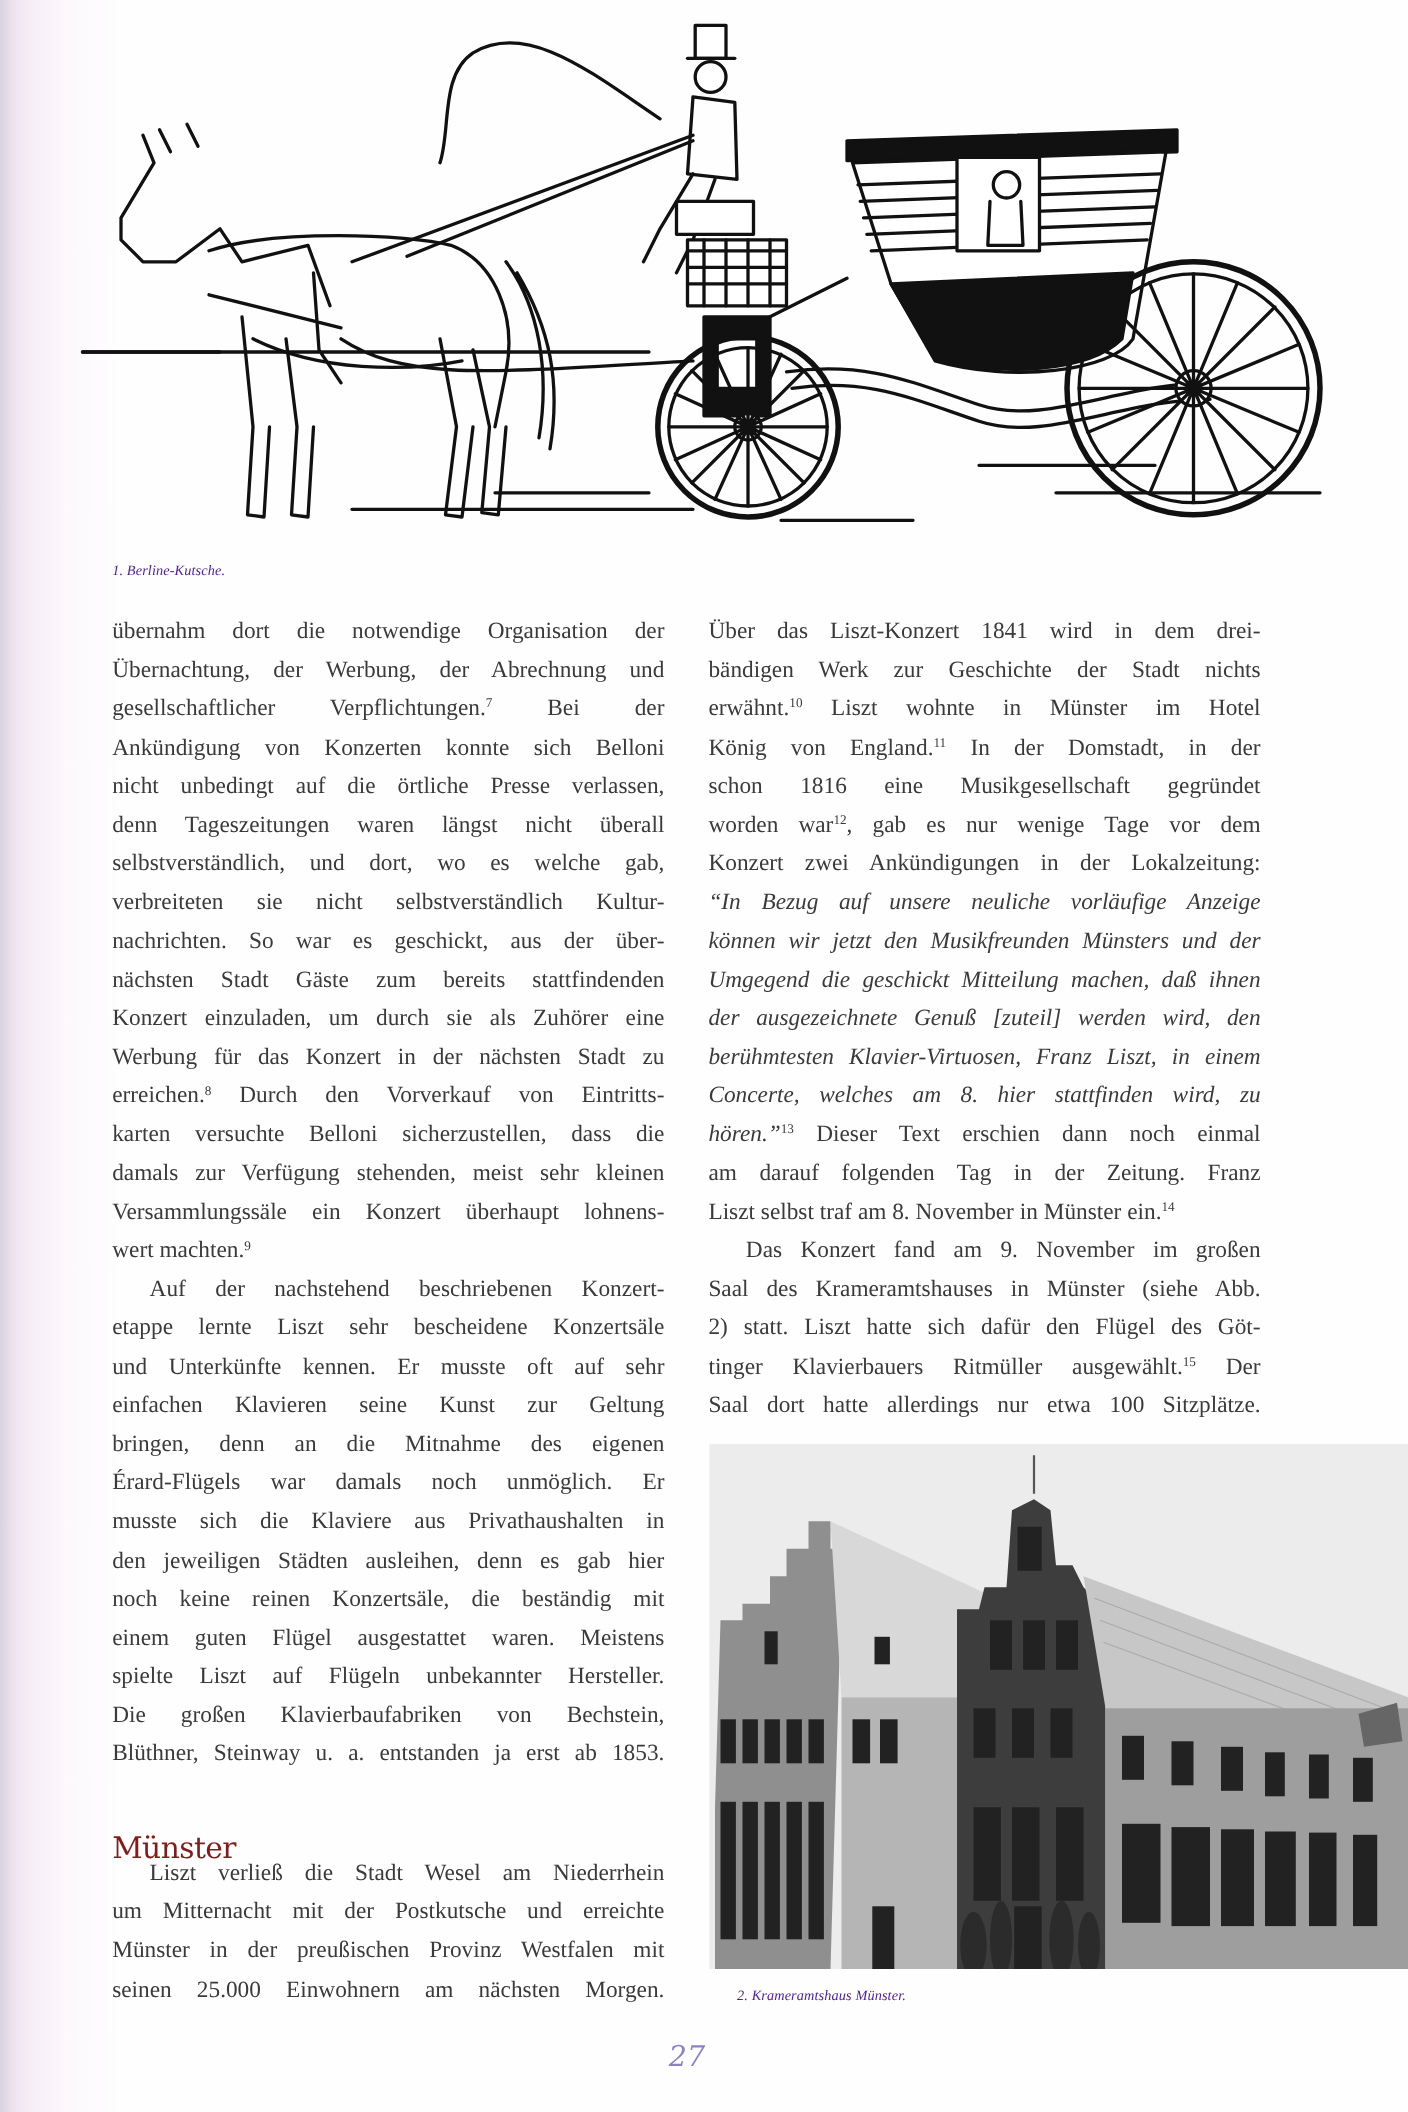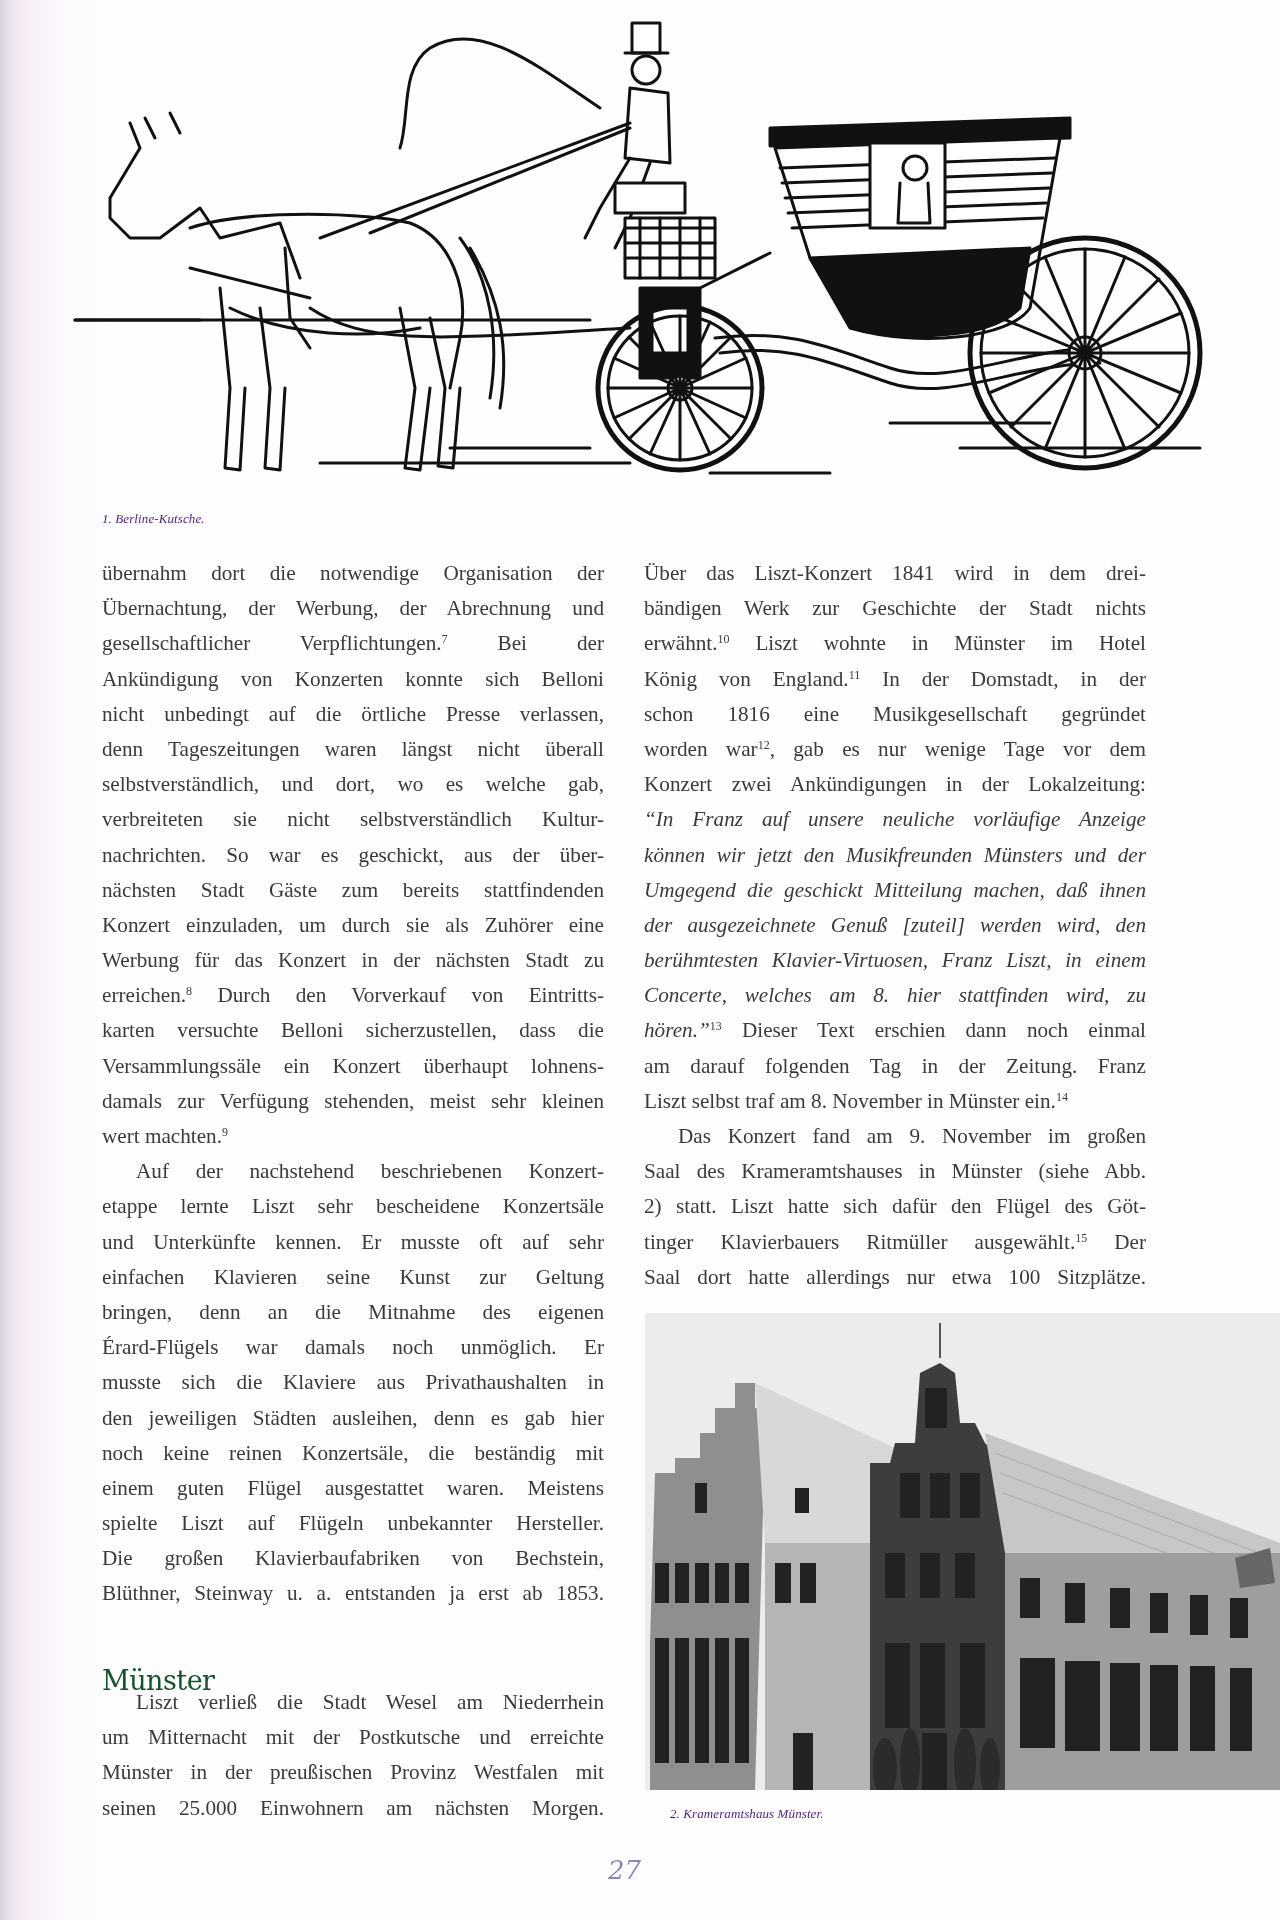--- a/index.html
+++ b/index.html
@@ -26,21 +26,21 @@
   .line {
     display: block; white-space: nowrap; text-align: justify; text-align-last: justify;
     height: 35.2px;
   }
   .line.last { text-align-last: left; }
   .line.indent { text-indent: 34px; }
   .line.it { font-style: italic; }
   sup { font-size: 12px; vertical-align: 7px; line-height: 0; }
   .heading {
     position: absolute; left: 102px; top: 1643px; font-size: 27px;
-    color: #14532d; font-family: "DejaVu Serif", serif; font-weight: normal;
+    color: #7f1d1d; font-family: "DejaVu Serif", serif; font-weight: normal;
     letter-spacing: -0.5px;
   }
   .photo {
     position: absolute; left: 645px; top: 1313px; width: 635px; height: 477px;
     background: #e9e9e9; overflow: hidden;
   }
   .pagenum {
     position: absolute; left: 608px; top: 1855px; font-size: 26px; color: #8a84c4;
     font-style: italic; font-family: "DejaVu Serif", serif; text-align: center;
   }
@@ -121,22 +121,22 @@
     <span class="line">nicht unbedingt auf die örtliche Presse verlassen,</span>
     <span class="line">denn Tageszeitungen waren längst nicht überall</span>
     <span class="line">selbstverständlich, und dort, wo es welche gab,</span>
     <span class="line">verbreiteten sie nicht selbstverständlich Kultur-</span>
     <span class="line">nachrichten. So war es geschickt, aus der über-</span>
     <span class="line">nächsten Stadt Gäste zum bereits stattfindenden</span>
     <span class="line">Konzert einzuladen, um durch sie als Zuhörer eine</span>
     <span class="line">Werbung für das Konzert in der nächsten Stadt zu</span>
     <span class="line"><span>erreichen.</span><sup>8</sup><span> Durch den Vorverkauf von Eintritts-</span></span>
     <span class="line">karten versuchte Belloni sicherzustellen, dass die</span>
+    <span class="line">damals zur Verfügung stehenden, meist sehr kleinen</span>
     <span class="line">Versammlungssäle ein Konzert überhaupt lohnens-</span>
-    <span class="line">damals zur Verfügung stehenden, meist sehr kleinen</span>
     <span class="line last"><span>wert machten.</span><sup>9</sup></span>
   </div>
   <div>
     <span class="line indent">Auf der nachstehend beschriebenen Konzert-</span>
     <span class="line">etappe lernte Liszt sehr bescheidene Konzertsäle</span>
     <span class="line">und Unterkünfte kennen. Er musste oft auf sehr</span>
     <span class="line">einfachen Klavieren seine Kunst zur Geltung</span>
     <span class="line">bringen, denn an die Mitnahme des eigenen</span>
     <span class="line">Érard-Flügels war damals noch unmöglich. Er</span>
     <span class="line">musste sich die Klaviere aus Privathaushalten in</span>
@@ -159,21 +159,21 @@
 </div>
 
 <div class="column" style="left:644px; top:556px;">
   <span class="line">Über das Liszt-Konzert 1841 wird in dem drei-</span>
   <span class="line">bändigen Werk zur Geschichte der Stadt nichts</span>
   <span class="line"><span>erwähnt.</span><sup>10</sup><span> Liszt wohnte in Münster im Hotel</span></span>
   <span class="line"><span>König von England.</span><sup>11</sup><span> In der Domstadt, in der</span></span>
   <span class="line">schon 1816 eine Musikgesellschaft gegründet</span>
   <span class="line"><span>worden war</span><sup>12</sup><span>, gab es nur wenige Tage vor dem</span></span>
   <span class="line">Konzert zwei Ankündigungen in der Lokalzeitung:</span>
-  <span class="line it">“In Franz auf unsere neuliche vorläufige Anzeige</span>
+  <span class="line it">“In Bezug auf unsere neuliche vorläufige Anzeige</span>
   <span class="line it">können wir jetzt den Musikfreunden Münsters und der</span>
   <span class="line it">Umgegend die geschickt Mitteilung machen, daß ihnen</span>
   <span class="line it">der ausgezeichnete Genuß [zuteil] werden wird, den</span>
   <span class="line it">berühmtesten Klavier-Virtuosen, Franz Liszt, in einem</span>
   <span class="line it">Concerte, welches am 8. hier stattfinden wird, zu</span>
   <span class="line"><span style="font-style:italic">hören.”</span><sup>13</sup><span> Dieser Text erschien dann noch einmal</span></span>
   <span class="line">am darauf folgenden Tag in der Zeitung. Franz</span>
   <span class="line last"><span>Liszt selbst traf am 8. November in Münster ein.</span><sup>14</sup></span>
   <span class="line indent">Das Konzert fand am 9. November im großen</span>
   <span class="line">Saal des Krameramtshauses in Münster (siehe Abb.</span>

